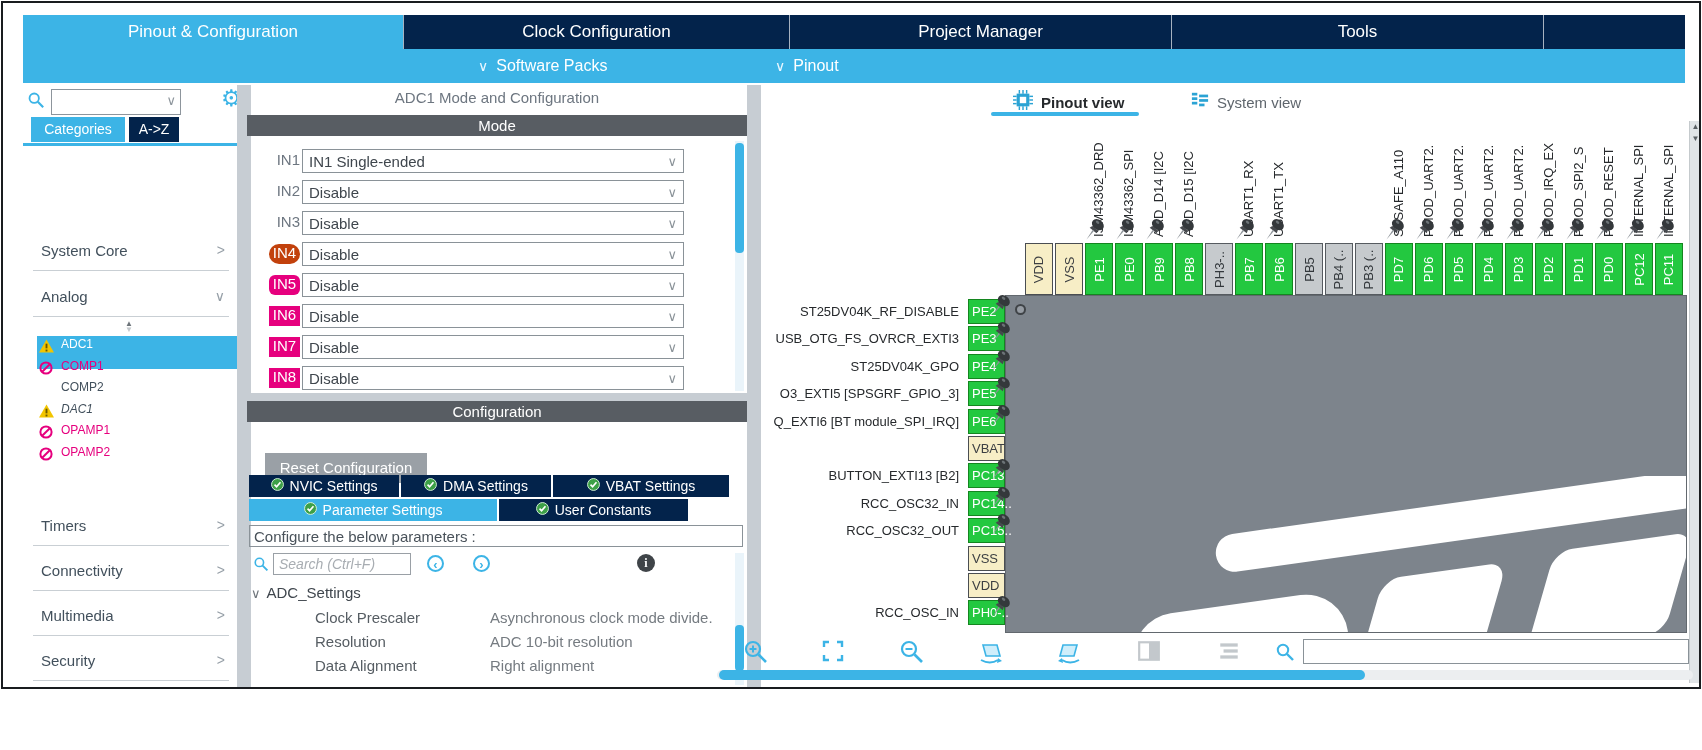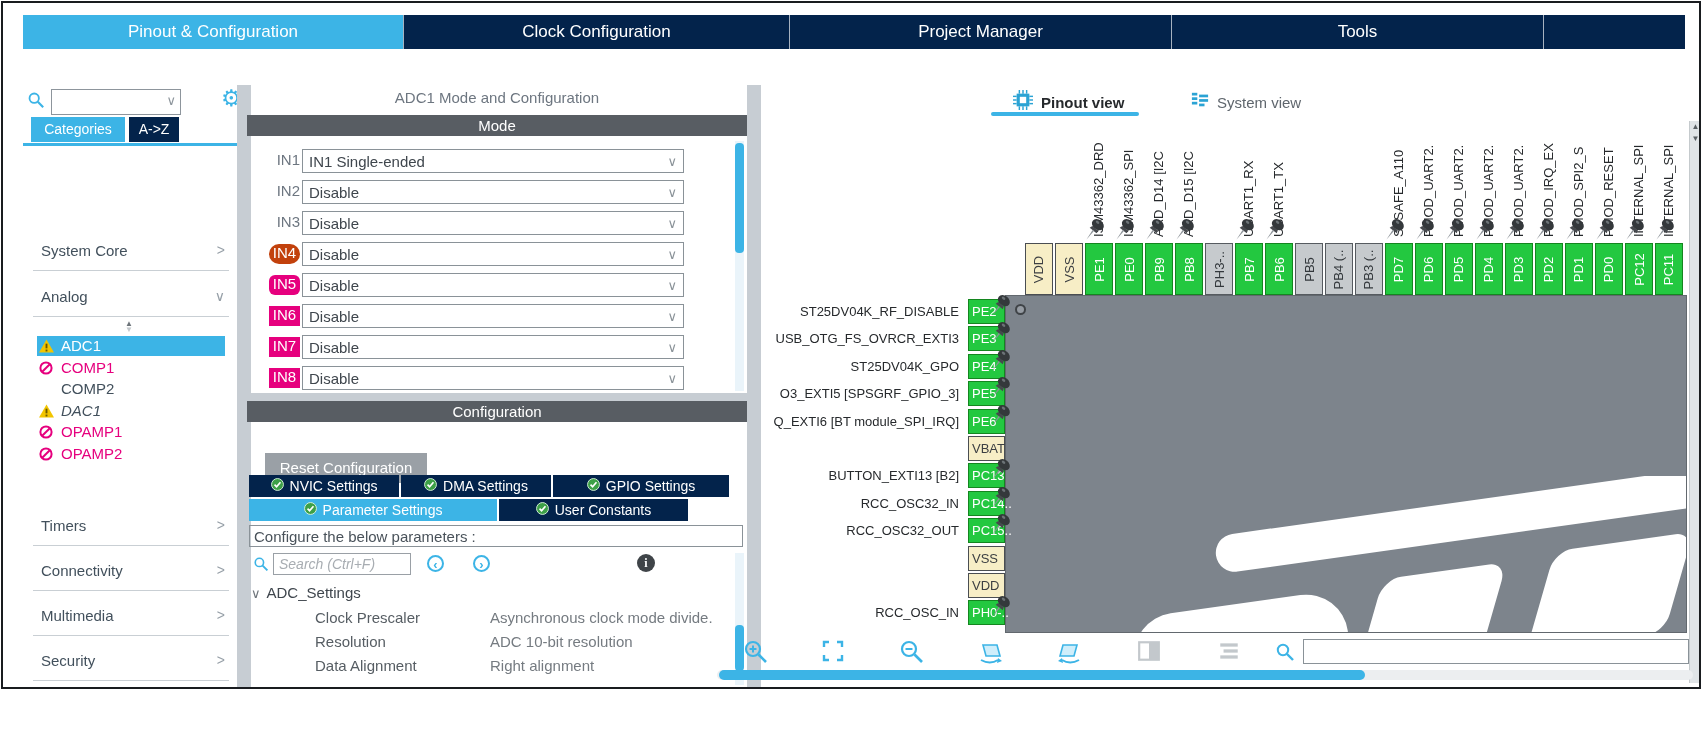--- a/index.html
+++ b/index.html
@@ -21,21 +21,21 @@
   #sb-combo .chev{position:absolute;right:4px;top:3px;color:#8d959c;font-size:13px;}
   #sb-gear{position:absolute;left:198px;top:0px;font-size:23px;color:#3cb4e6;cursor:pointer;}
   .sb-tab{position:absolute;top:32px;height:25px;line-height:25px;text-align:center;color:#fff;font-size:14px;cursor:pointer;}
   #sb-tab-cat{left:8px;width:94px;background:#3cb4e6;}
   #sb-tab-az{left:106px;width:50px;background:#03234b;}
   #sb-underline{position:absolute;left:0;top:58px;width:228px;height:3px;background:#3cb4e6;}
   #sb-list{position:absolute;left:0;top:62px;width:228px;height:540px;overflow:hidden;}
   .cat-row{position:absolute;left:10px;width:196px;height:37px;border-bottom:1px solid #c9cfd4;color:#42505c;font-size:15px;cursor:pointer;}
   .cat-row .lbl{position:absolute;left:8px;top:9px;}
   .cat-row .chev{position:absolute;right:4px;top:9px;color:#97a0a8;font-size:14px;}
-  .child-row{position:absolute;left:14px;width:188px;height:20px;font-size:15px;color:#42505c;cursor:pointer;}
+  .child-row{position:absolute;left:14px;width:188px;height:33px;font-size:12px;color:#42505c;cursor:pointer;padding-left:40px;}
   .child-row .cicon{position:absolute;left:2px;top:3px;width:16px;height:15px;}
   .child-row .clbl{position:absolute;left:24px;top:1px;}
   .child-row.selected{background:#3cb4e6;color:#fff;}
   .child-row.blocked{color:#e6007e;}
   #sb-sort{position:absolute;left:96px;width:20px;height:14px;text-align:center;line-height:6px;cursor:pointer;}
   #sb-sort .s1{color:#6d747a;font-size:8px;display:block;}
   #sb-sort .s2{color:#c3c8cc;font-size:8px;display:block;}
   #sb-scroll{position:absolute;left:216px;top:64px;width:9px;height:536px;background:#f3f5f6;}
   #sb-thumb{position:absolute;left:0;top:4px;width:9px;height:266px;background:#3cb4e6;border-radius:4px;cursor:pointer;}
   .vdivider{position:absolute;top:82px;width:14px;height:602px;background:#c7cdd3;}
@@ -95,20 +95,28 @@
 
 <div id="app">
 
   <div id="tabs-row">
       <div class="toptab active" style="width: 380px;">Pinout &amp; Configuration</div>
       <div class="toptab" style="width: 386px;">Clock Configuration</div>
       <div class="toptab" style="width: 382px;">Project Manager</div>
       <div class="toptab" style="width: 372px;">Tools</div>
       <div class="toptab" style="flex: 1 1 0%;"></div>
     </div>
+  <div id="subnav">
+    <div class="subnav-item" style="left:455px;">
+      <span class="chev">∨</span><span>Software Packs</span>
+    </div>
+    <div class="subnav-item" style="left:752px;">
+      <span class="chev">∨</span><span>Pinout</span>
+    </div>
+  </div>
 
   <div id="sidebar">
     <span id="sb-search-icon">
       <svg width="18" height="18" viewBox="0 0 20 20">
           <circle cx="8" cy="8" r="5.2" fill="none" stroke="#3cb4e6" stroke-width="2"></circle>
           <line x1="12" y1="12" x2="18" y2="18" stroke="#3cb4e6" stroke-width="2.4"></line>
         </svg>
     </span>
     <div id="sb-combo">
       <input value="" placeholder="" style="">
@@ -235,21 +243,21 @@
             <circle cx="7" cy="7" r="6.4" fill="#3da047" stroke="#d9f2dc" stroke-width="1"></circle>
             <path d="M3.8 7.2 L6 9.4 L10.2 4.6" stroke="#fff" stroke-width="1.8" fill="none"></path>
           </svg></span>
         <span>DMA Settings</span>
       </div>
       <div class="cfg-tab" style="left: 550px; top: 472px; width: 176px;">
         <span><svg width="13" height="13" viewBox="0 0 14 14">
             <circle cx="7" cy="7" r="6.4" fill="#3da047" stroke="#d9f2dc" stroke-width="1"></circle>
             <path d="M3.8 7.2 L6 9.4 L10.2 4.6" stroke="#fff" stroke-width="1.8" fill="none"></path>
           </svg></span>
-        <span>GPIO Settings</span>
+        <span>VBAT Settings</span>
       </div>
       <div class="cfg-tab active" style="left: 246px; top: 496px; width: 248px;">
         <span><svg width="13" height="13" viewBox="0 0 14 14">
             <circle cx="7" cy="7" r="6.4" fill="#3da047" stroke="#d9f2dc" stroke-width="1"></circle>
             <path d="M3.8 7.2 L6 9.4 L10.2 4.6" stroke="#fff" stroke-width="1.8" fill="none"></path>
           </svg></span>
         <span>Parameter Settings</span>
       </div>
       <div class="cfg-tab" style="left: 496px; top: 496px; width: 189px;">
         <span><svg width="13" height="13" viewBox="0 0 14 14">

